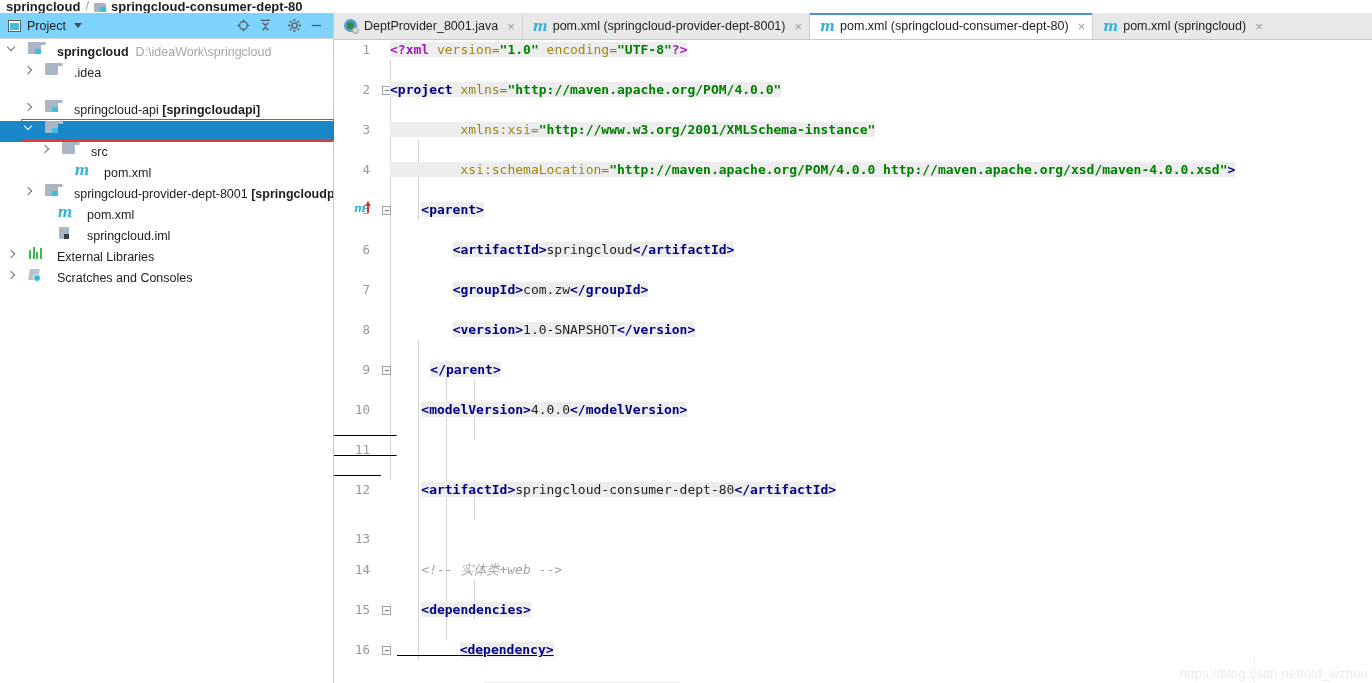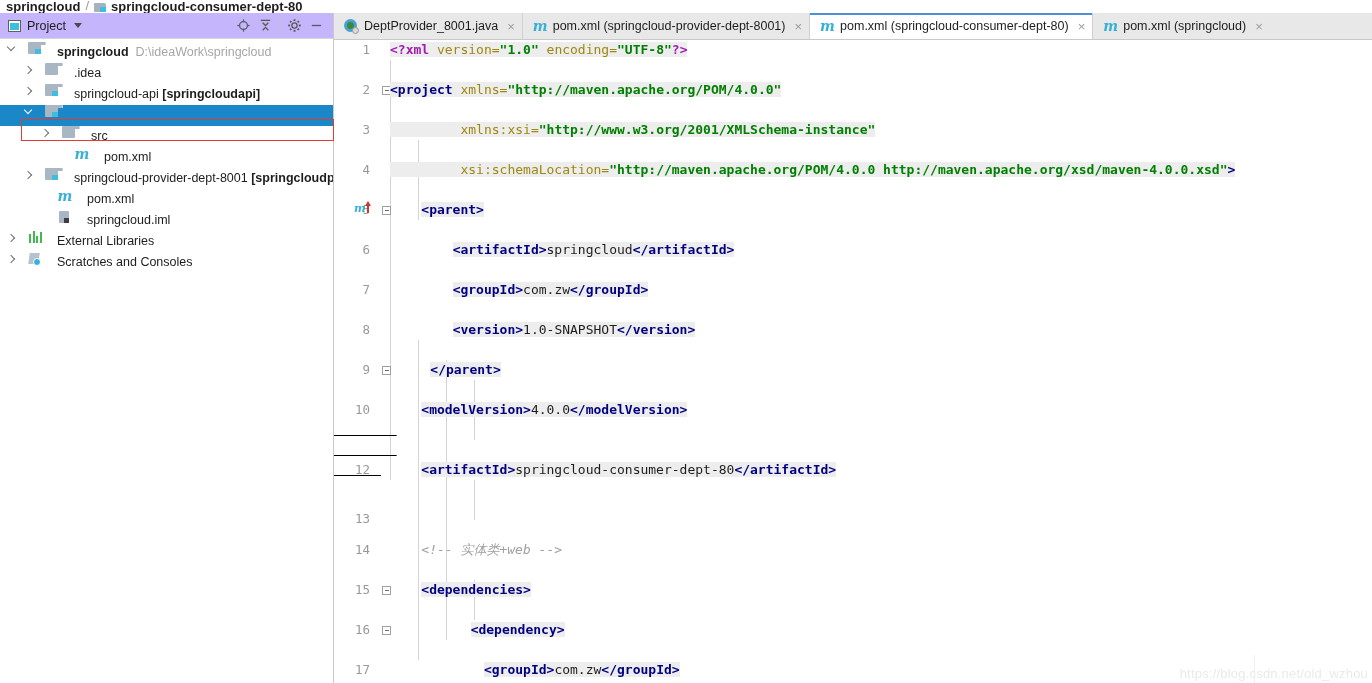--- a/index.html
+++ b/index.html
@@ -31,21 +31,21 @@
 
   
   .project-panel {
     position: absolute; left: 0; top: 13px; width: 334px; height: 670px;
     background: #ffffff;
     border-right: 1px solid #c9c9c9;
     box-sizing: border-box;
   }
   .project-header {
     position: relative; height: 26px; width: 100%;
-    background: #c4b5fd;
+    background: #7dd3fc;
     border-bottom: 1px solid #d6d6d6;
     display: flex; align-items: center;
     box-sizing: border-box;
     padding: 0 6px 0 8px;
   }
   .proj-title-group { display:flex; align-items:center; gap:6px; }
   .proj-window-icon {
     width: 13px; height: 12px; border: 1px solid #5f5f5f; box-sizing: border-box;
     background: #ffffff; position: relative;
   }
@@ -278,21 +278,21 @@
         <span class="arrow">
             <span class="chev-r"></span>
           </span>
         <span class="node-icon ic-folder">
             <span class="tab"></span>
             <span class="base"></span>
           </span>
         <span class="node-label">.idea</span>
       </div>
 
-      <div class="tree-row" style="padding-left:21px;">
+      <div class="tree-row" style="padding-left:21px;margin-top:16px;">
         <span class="arrow">
             <span class="chev-r"></span>
           </span>
         <span class="node-icon ic-folder ic-module">
             <span class="tab"></span>
             <span class="base"></span>
             <span class="badge"></span>
           </span>
         <span class="node-label"><span>springcloud-api </span><span class="node-mod">[springcloudapi]</span></span>
       </div>
@@ -478,20 +478,24 @@
         <span class="ln">9</span>
         <span class="fold" style="left:48px;"></span>
         <span class="code-txt" style="left:65px;">    <span class="hl"><span class="t-tag">&lt;/parent&gt;</span></span></span>
       </div>
 
       <div class="code-line" style="top:180px;text-decoration:underline;">
         <span class="ln">10</span>
         <span class="code-txt" style="left:56px;">    <span class="hl"><span class="t-tag">&lt;modelVersion&gt;</span><span class="t-txt">4.0.0</span><span class="t-tag">&lt;/modelVersion&gt;</span></span></span>
       </div>
 
+      <div class="code-line" style="top:200px;">
+        <span class="ln">11</span>
+        <span class="code-txt" style="left:56px;"></span>
+      </div>
 
       <div class="code-line" style="top:220px;">
         <span class="ln">12</span>
         <span class="code-txt" style="left:56px;">    <span class="hl"><span class="t-tag">&lt;artifactId&gt;</span><span class="t-txt">springcloud-consumer-dept-80</span><span class="t-tag">&lt;/artifactId&gt;</span></span></span>
       </div>
 
       <div class="code-line" style="top:249px;">
         <span class="ln">13</span>
         <span class="code-txt" style="left:56px;"></span>
       </div>
@@ -503,21 +507,21 @@
 
       <div class="code-line" style="top:280px;">
         <span class="ln">15</span>
         <span class="fold" style="left:48px;"></span>
         <span class="code-txt" style="left:56px;">    <span class="hl"><span class="t-tag">&lt;dependencies&gt;</span></span></span>
       </div>
 
       <div class="code-line" style="top:300px;">
         <span class="ln">16</span>
         <span class="fold" style="left:48px;"></span>
-        <span class="code-txt" style="left:74px;">        <span class="hl"><span class="t-tag">&lt;dependency&gt;</span></span></span>
+        <span class="code-txt" style="left:63px;text-decoration:underline;">        <span class="hl"><span class="t-tag">&lt;dependency&gt;</span></span></span>
       </div>
 
       <div class="code-line" style="top:320px;">
         <span class="ln">17</span>
         <span class="code-txt" style="left:56px;">            <span class="hl"><span class="t-tag">&lt;groupId&gt;</span><span class="t-txt">com.zw</span><span class="t-tag">&lt;/groupId&gt;</span></span></span>
       </div>
 
       <div class="wm-line"></div>
       <div class="watermark">https://blog.csdn.net/old_wzhou</div>
     </div>

